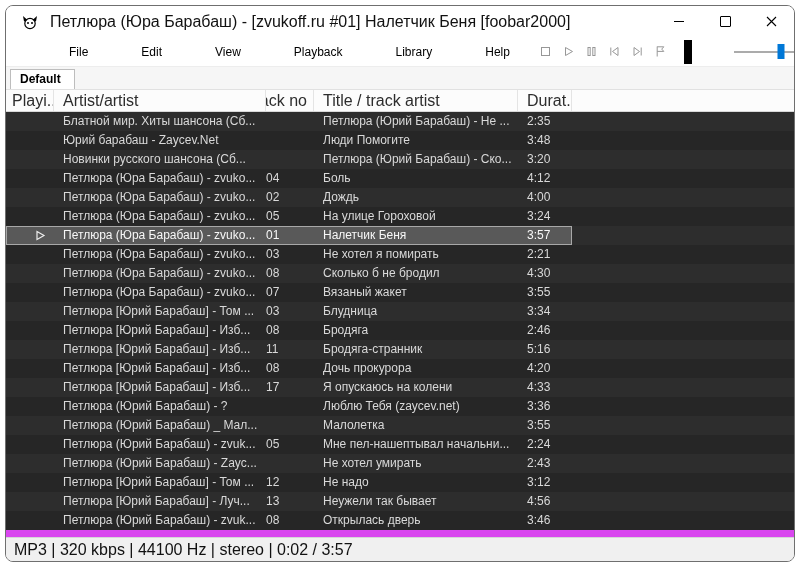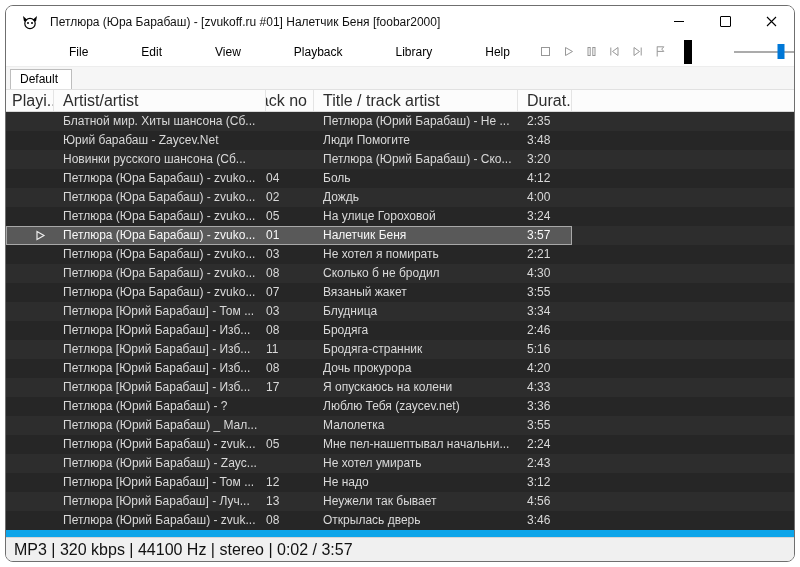--- a/index.html
+++ b/index.html
@@ -3,57 +3,57 @@
 <meta charset="utf-8">
 <style>
   html,body{margin:0;padding:0;}
   body{width:800px;height:567px;background:#ffffff;font-family:"Liberation Sans",sans-serif;-webkit-font-smoothing:antialiased;}
   .screen{position:relative;width:800px;height:567px;background:#fff;overflow:hidden;}
   .window{position:absolute;left:5px;top:5px;right:5px;bottom:5px;border:1px solid #6f6f6f;border-radius:8px;background:#fff;overflow:hidden;display:flex;flex-direction:column;}
 
   
   .titlebar{height:31px;display:flex;align-items:center;padding-left:15px;background:#fff;flex:0 0 auto;}
   .app-icon{width:18px;height:18px;margin-right:11px;flex:0 0 auto;}
-  .title-text{font-size:12px;color:#111;white-space:nowrap;overflow:hidden;}
+  .title-text{font-size:16px;color:#111;white-space:nowrap;overflow:hidden;}
   .tb-spacer{flex:1;}
   .win-btn{width:46px;height:31px;display:flex;align-items:center;justify-content:center;flex:0 0 auto;}
   .min-glyph{width:10px;height:1px;background:#000;display:block;}
   .max-glyph{width:9px;height:9px;border:1px solid #000;border-radius:1px;display:block;}
 
   
   .menubar{height:29px;display:flex;align-items:center;padding-left:18px;background:#fff;border-bottom:1px solid #ededed;flex:0 0 auto;font-size:12px;color:#000;}
   .menu-item{padding:5px 8px;cursor:default;white-space:nowrap;margin-left:37px;}
   .tool-btns{display:flex;align-items:center;margin-left:16px;}
   .tool-btn{width:23px;height:21px;display:flex;align-items:center;justify-content:center;}
   .tool-btn svg{display:block;}
   .spectrum{margin-left:12px;width:88px;height:24px;background:#000;display:flex;align-items:flex-end;gap:1px;padding:0 0 2px 8px;box-sizing:border-box;overflow:hidden;}
   .spectrum i{display:block;width:2px;background:#fff;flex:0 0 auto;}
   .slider{position:relative;height:19px;margin-left:12px;flex:0 0 auto;}
   .slider.volume{width:68px;margin-left:42px;}
   .slider.seek{width:94px;}
   .slider .track{position:absolute;left:0;right:0;top:9px;height:2px;background:#ababab;}
   .slider .thumb{position:absolute;top:2px;width:7px;height:15px;background:#0078d7;transform:translateX(-50%);}
 
   
-  .tabbar{height:22px;background:#f6f6f6;border-bottom:1px solid #e1e1e1;display:flex;align-items:flex-end;padding-left:4px;flex:0 0 auto;}
+  .tabbar{height:22px;background:#f6f6f6;border-bottom:1px solid #e1e1e1;display:flex;align-items:flex-end;padding-left:4px;flex:0 0 auto;font-weight:bold;}
   .tab{font-size:12px;color:#000;background:#fff;border:1px solid #bdbdbd;border-bottom:none;padding:2px 13px 3px 9px;white-space:nowrap;}
 
   
   .colheader{height:21px;background:#fcfcfc;border-bottom:1px solid #d8d8d8;display:flex;align-items:center;font-size:16px;color:#2d2d2d;flex:0 0 auto;}
   .hcell{height:100%;display:flex;align-items:center;border-right:1px solid #e4e4e4;box-sizing:border-box;white-space:nowrap;overflow:hidden;}
 
   
   .col-playing{width:48px;padding-left:6px;box-sizing:border-box;}
   .col-artist{width:212px;padding-left:9px;box-sizing:border-box;}
   .col-track{width:48px;padding-right:6px;box-sizing:border-box;justify-content:flex-end;text-align:right;}
   .col-title{width:204px;padding-left:9px;box-sizing:border-box;}
   .col-dur{width:54px;padding-left:9px;box-sizing:border-box;}
 
   
-  .playlist{flex:1;background:#0ea5e9;overflow:hidden;position:relative;}
+  .playlist{flex:1;background:#d946ef;overflow:hidden;position:relative;}
   .row{height:19px;background:#2d2d2d;}
   .row.alt{background:#262626;}
   .row-inner{display:flex;width:566px;height:100%;align-items:center;}
   .cell{font-size:12px;line-height:19px;color:#d9d9d9;white-space:nowrap;overflow:hidden;display:block;}
   .col-track.cell{text-align:left;}
   .row.playing .row-inner{background:#595959;box-shadow:inset 0 0 0 1px #a8a8a8;}
   .row.playing .cell{color:#f7f7f7;}
   .play-ind{display:flex;justify-content:center;align-items:center;height:100%;padding-left:14px;}
 
   

